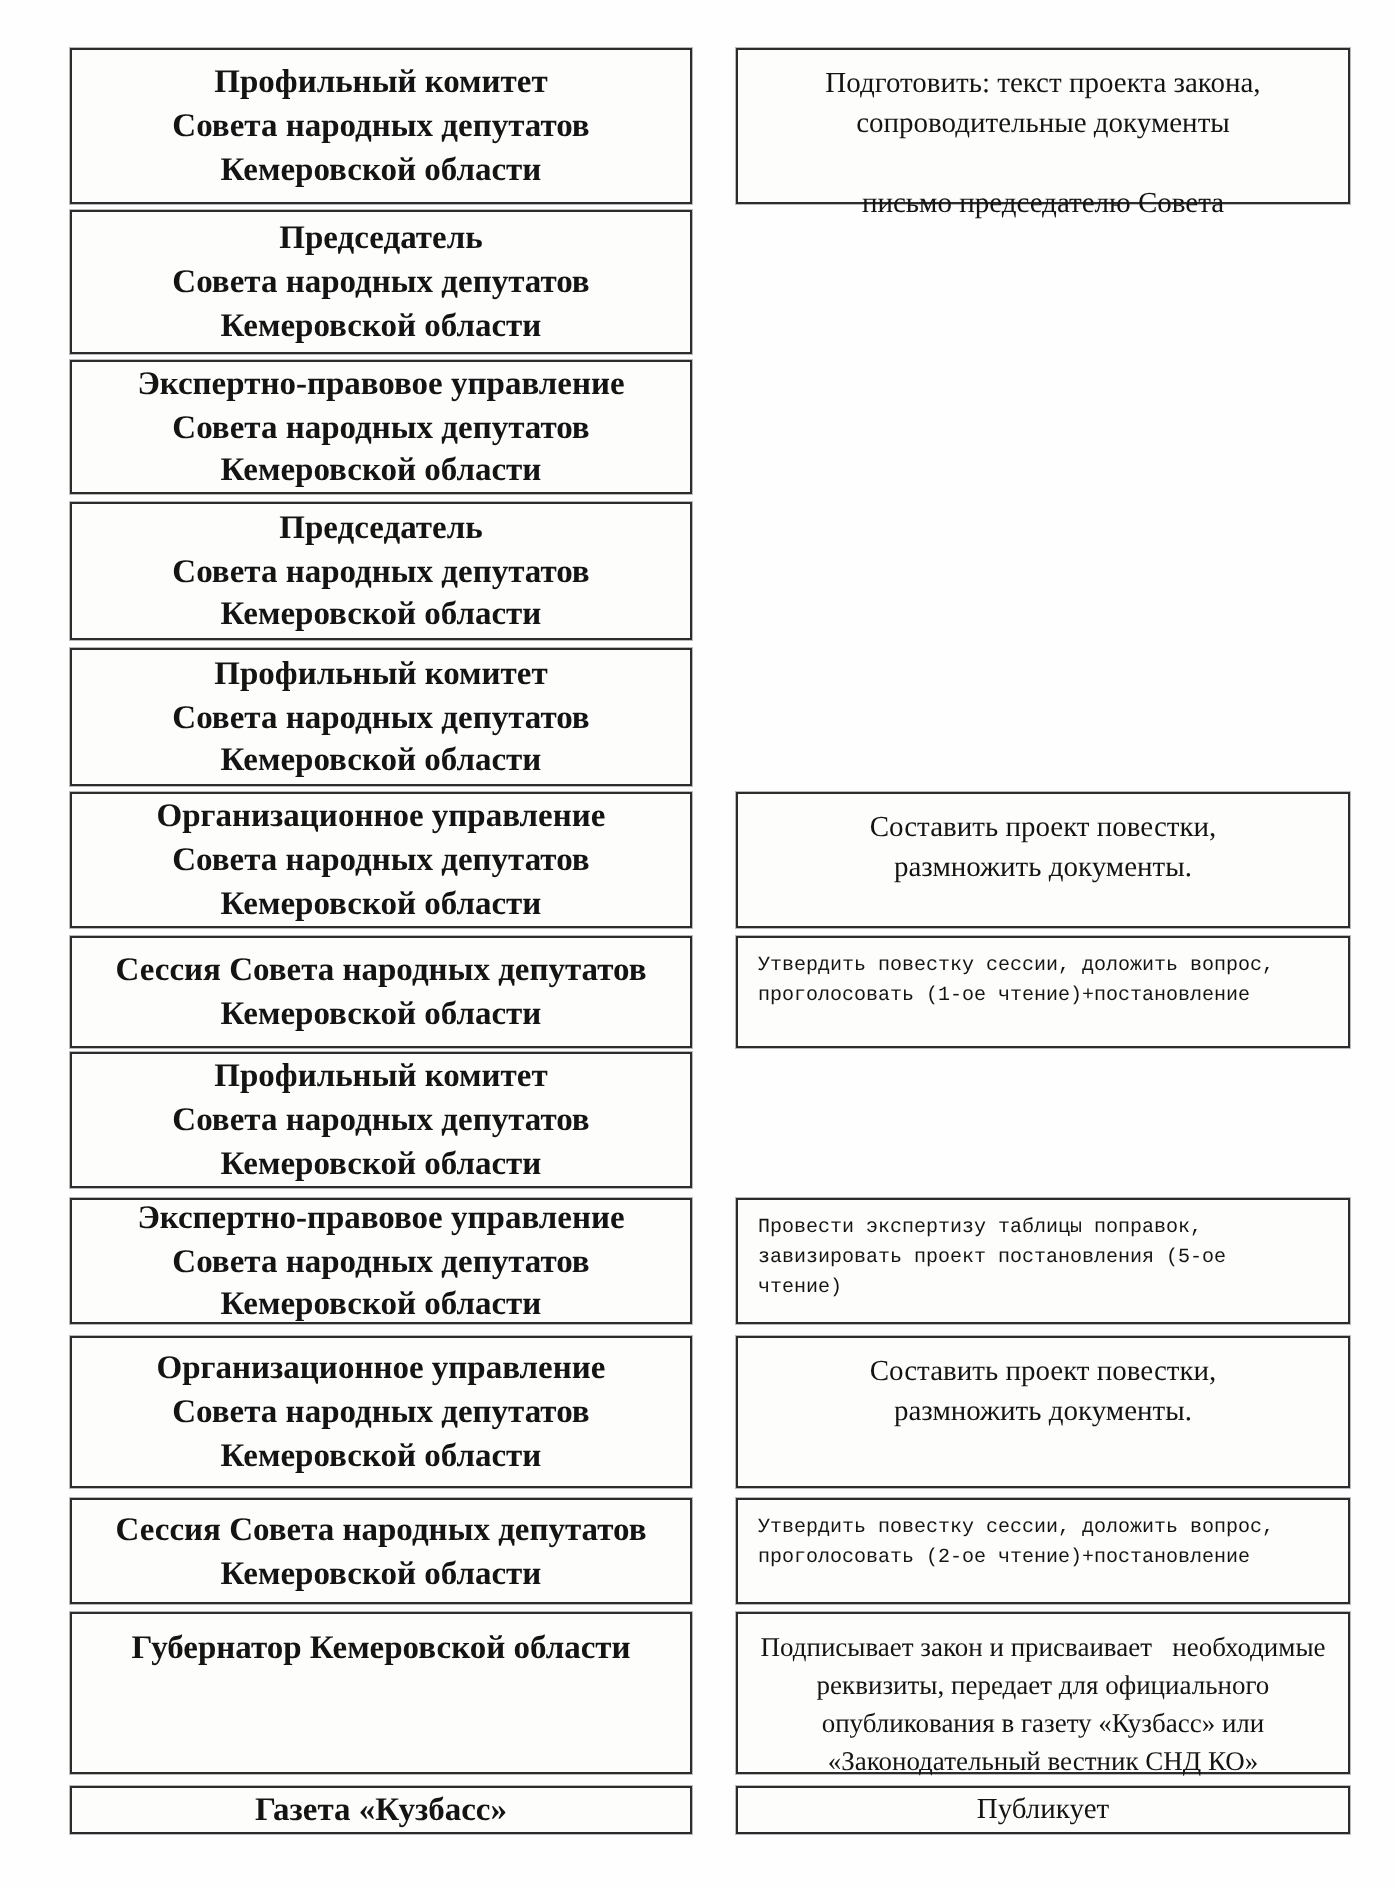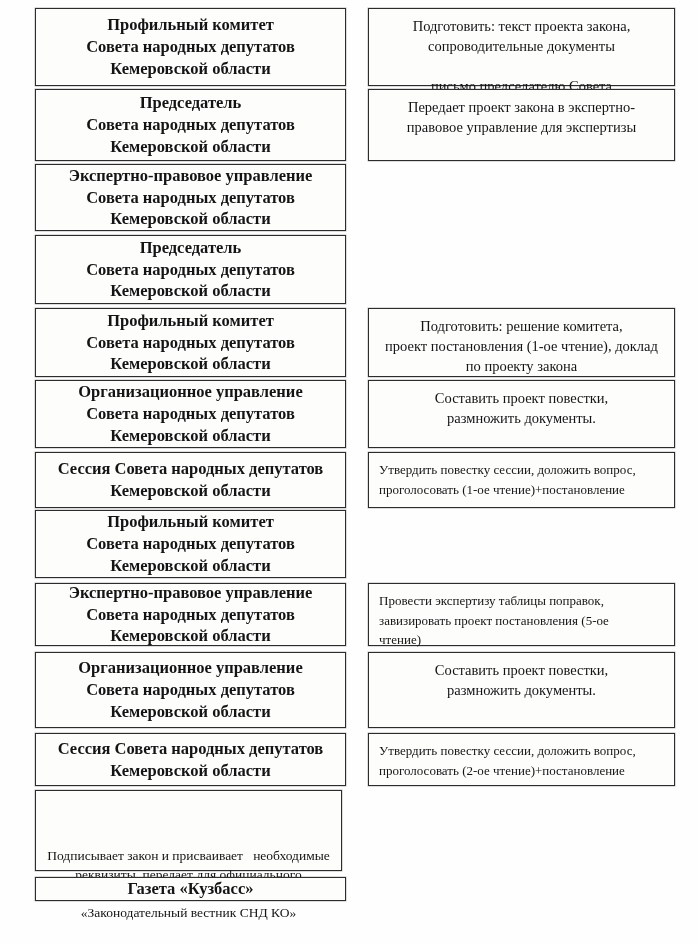--- a/index.html
+++ b/index.html
@@ -11,21 +11,21 @@
     position: relative;
     width: 698px;
     height: 944px;
     background: #fefefe;
     font-family: "Liberation Serif", serif;
     color: #141414;
     overflow: hidden;
   }
   .table-wrap {
     position: absolute;
-    top: 8px;
+    top: 24px;
     left: 35px;
     width: 640px;
   }
   .row {
     display: flex;
     width: 100%;
   }
   .box {
     border: 1.5px solid #2c2c2c;
     box-sizing: border-box;
@@ -54,23 +54,23 @@
     box-sizing: border-box;
     padding: 7px 10px 4px 10px;
   }
   .action .txt {
     white-space: pre-line;
     width: 100%;
   }
   .action.centered { justify-content: flex-end; text-align: center; }
   .action.centered .txt { font-size: 14.5px; line-height: 1.38; }
   .action.small-left { text-align: left; }
-  .action.small-left .txt { font-size: 13px; line-height: 1.5; }
+  .action.small-left .txt { font-size: 10px; line-height: 1.5; font-family: Liberation Mono, monospace; }
   .action.small-centered { justify-content: center; text-align: center; }
-  .action.small-centered .txt { font-size: 13.5px; line-height: 1.42; margin-top: 48px; }
+  .action.small-centered .txt { font-size: 13.5px; line-height: 1.42; }
   .action.vcenter { align-items: center; padding-top: 0; padding-bottom: 0; }
   .actor.top-align { align-items: flex-start; }
   .actor.top-align .txt { padding-top: 6px; }
 </style>
 </head>
 <body>
 
 <div class="page">
   <div class="table-wrap">
 
@@ -87,24 +87,20 @@
 письмо председателю Совета</span>
         </div>
     </div>
 
     <div class="row" style="height:72px; margin-top:3px;">
       <div class="box actor">
           <span class="txt">Председатель
 Совета народных депутатов
 Кемеровской области</span>
         </div>
-      <div class="box action centered">
-          <span class="txt">Передает проект закона в экспертно-
-правовое управление для экспертизы</span>
-        </div>
     </div>
 
     <div class="row" style="height:67px; margin-top:3px;">
       <div class="box actor">
           <span class="txt">Экспертно-правовое управление
 Совета народных депутатов
 Кемеровской области</span>
         </div>
     </div>
 
@@ -114,25 +110,20 @@
 Совета народных депутатов
 Кемеровской области</span>
         </div>
     </div>
 
     <div class="row" style="height:69px; margin-top:4px;">
       <div class="box actor">
           <span class="txt">Профильный комитет
 Совета народных депутатов
 Кемеровской области</span>
-        </div>
-      <div class="box action centered">
-          <span class="txt">Подготовить: решение комитета,
-проект постановления (1-ое чтение), доклад
-по проекту закона</span>
         </div>
     </div>
 
     <div class="row" style="height:68px; margin-top:3px;">
       <div class="box actor">
           <span class="txt">Организационное управление
 Совета народных депутатов
 Кемеровской области</span>
         </div>
       <div class="box action centered">
@@ -190,28 +181,34 @@
           <span class="txt">Сессия Совета народных депутатов
 Кемеровской области</span>
         </div>
       <div class="box action small-left">
           <span class="txt">Утвердить повестку сессии, доложить вопрос,
 проголосовать (2-ое чтение)+постановление</span>
         </div>
     </div>
 
     <div class="row" style="height:81px; margin-top:4px;">
+      <div class="box actor top-align">
+          <span class="txt">Губернатор Кемеровской области</span>
+        </div>
       <div class="box action small-centered">
           <span class="txt">Подписывает закон и присваивает&nbsp;&nbsp; необходимые
 реквизиты, передает для официального
 опубликования в газету «Кузбасс» или
 «Законодательный вестник СНД КО»</span>
         </div>
     </div>
 
     <div class="row" style="height:24px; margin-top:6px;font-family:Liberation Serif, serif;">
       <div class="box actor">
           <span class="txt">Газета «Кузбасс»</span>
         </div>
+      <div class="box action centered vcenter">
+          <span class="txt">Публикует</span>
+        </div>
     </div>
 
   </div>
 </div>
 
 </body></html>

